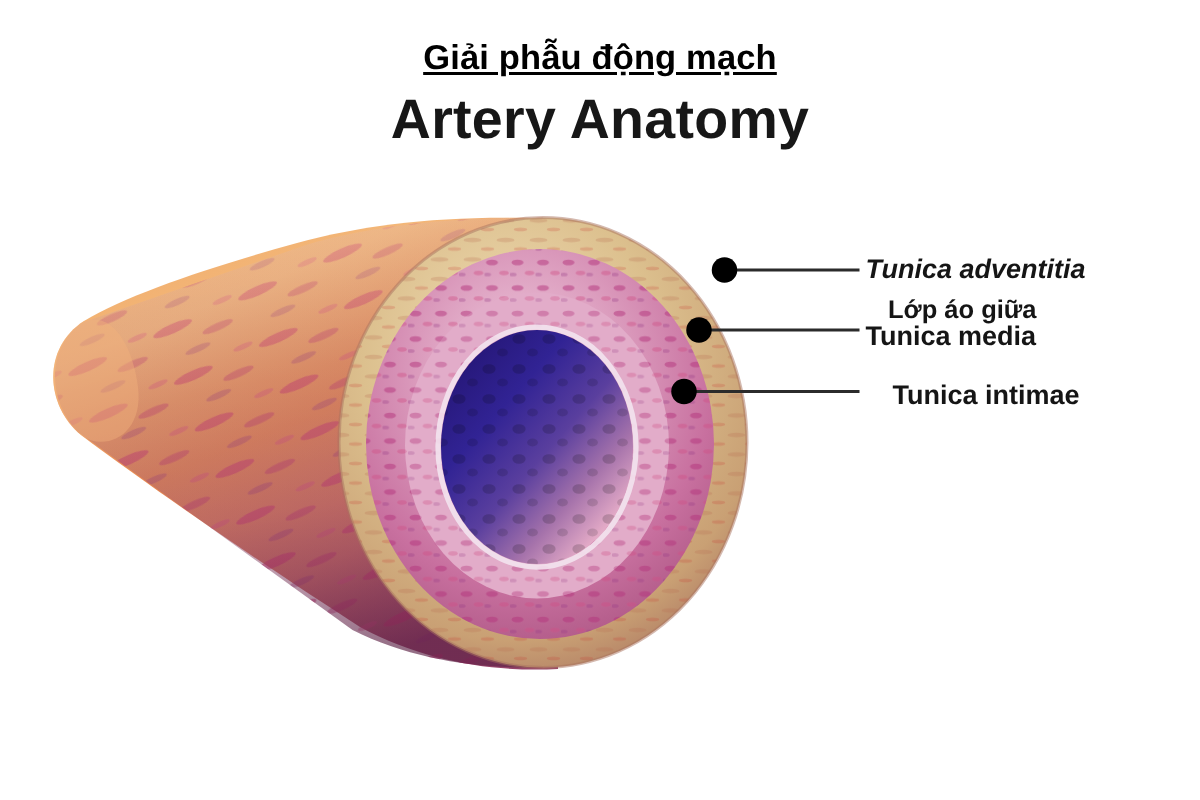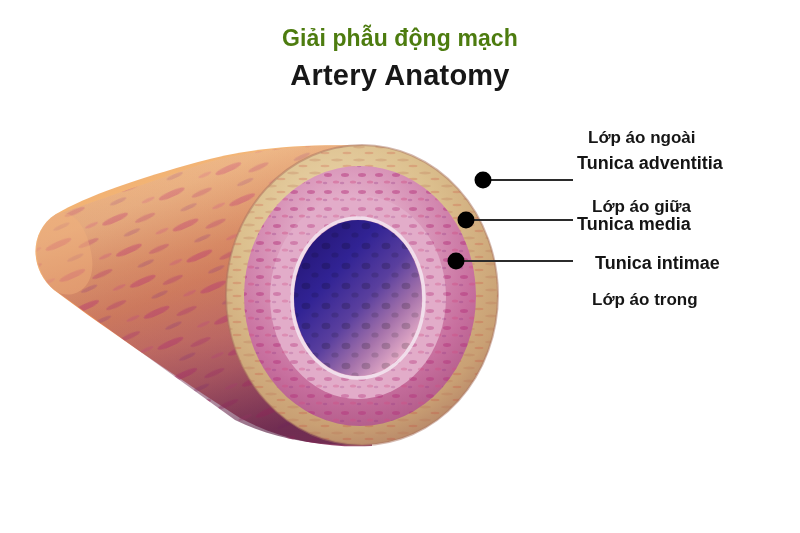--- a/index.html
+++ b/index.html
@@ -20,31 +20,32 @@
 
   
   .title-vi {
     position: absolute;
     left: 0;
     top: 26px;
     width: 800px;
     text-align: center;
     font-size: 23px;
     font-weight: bold;
-    color: #4d7c0f;
+    color: #000000;
     letter-spacing: 0.1px;
     line-height: 1.1;
+    text-decoration: underline;
   }
   .title-en {
     position: absolute;
     left: 0;
     top: 60px;
     width: 800px;
     text-align: center;
-    font-size: 29px;
+    font-size: 37px;
     font-weight: bold;
     color: #171717;
     letter-spacing: 0.2px;
     line-height: 1.1;
   }
 
   
   #artery-figure {
     position: absolute;
     left: 0;
@@ -58,21 +59,21 @@
     position: absolute;
     font-weight: bold;
     color: #151515;
     white-space: nowrap;
     line-height: 1;
   }
   .callout.vi { font-size: 17px; }
   .callout.en { font-size: 18px; }
 
   .lbl-outer-vi   { left: 588px; top: 129px; }
-  .lbl-adventitia { left: 577px; top: 154px; }
+  .lbl-adventitia { left: 577px; top: 170px; font-style: italic; }
   .lbl-mid-vi     { left: 592px; top: 198px; text-align: right; }
   .lbl-media      { left: 577px; top: 215px; }
   .lbl-intimae    { left: 577px; top: 254px; margin-left: 18px; }
   .lbl-inner-vi   { left: 592px; top: 291px; }
 </style>
 </head>
 <body>
 
 <div id="canvas" style="background: rgb(255, 255, 255);">
 
@@ -204,25 +205,23 @@
       <circle id="dot-0" cx="483" cy="180" r="8.5" fill="#000000"></circle>
 
       <line id="leader-1" x1="466" y1="220" x2="573" y2="220" stroke="#2b2b2b" stroke-width="2"></line>
       <circle id="dot-1" cx="466" cy="220" r="8.5" fill="#000000"></circle>
 
       <line id="leader-2" x1="456" y1="261" x2="573" y2="261" stroke="#2b2b2b" stroke-width="2"></line>
       <circle id="dot-2" cx="456" cy="261" r="8.5" fill="#000000"></circle>
     </g>
   </svg>
 
-  <div class="callout vi lbl-outer-vi">Lớp áo ngoài</div>
 
   <div class="callout en lbl-adventitia">Tunica adventitia</div>
 
   <div class="callout vi lbl-mid-vi">Lớp áo giữa</div>
 
   <div class="callout en lbl-media">Tunica media</div>
 
   <div class="callout en lbl-intimae">Tunica intimae</div>
 
-  <div class="callout vi lbl-inner-vi">Lớp áo trong</div>
 
 </div>
 
 </body></html>

